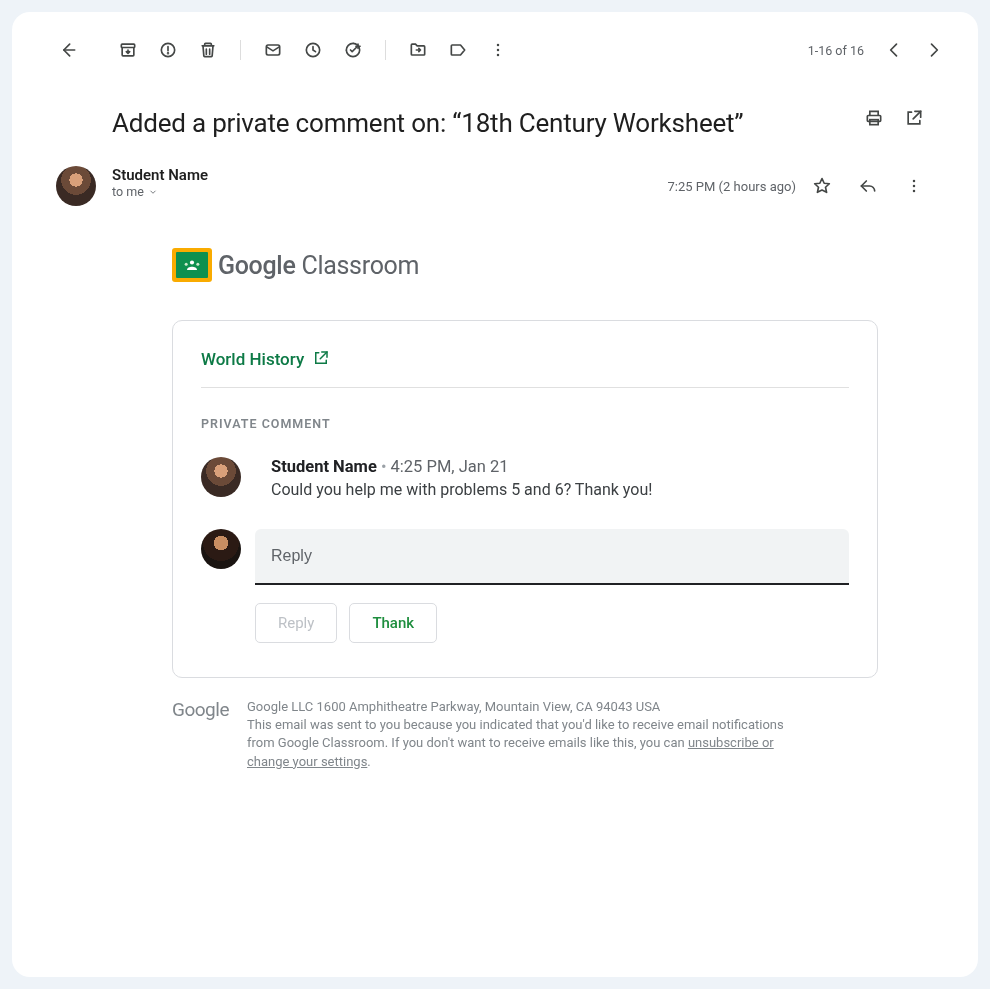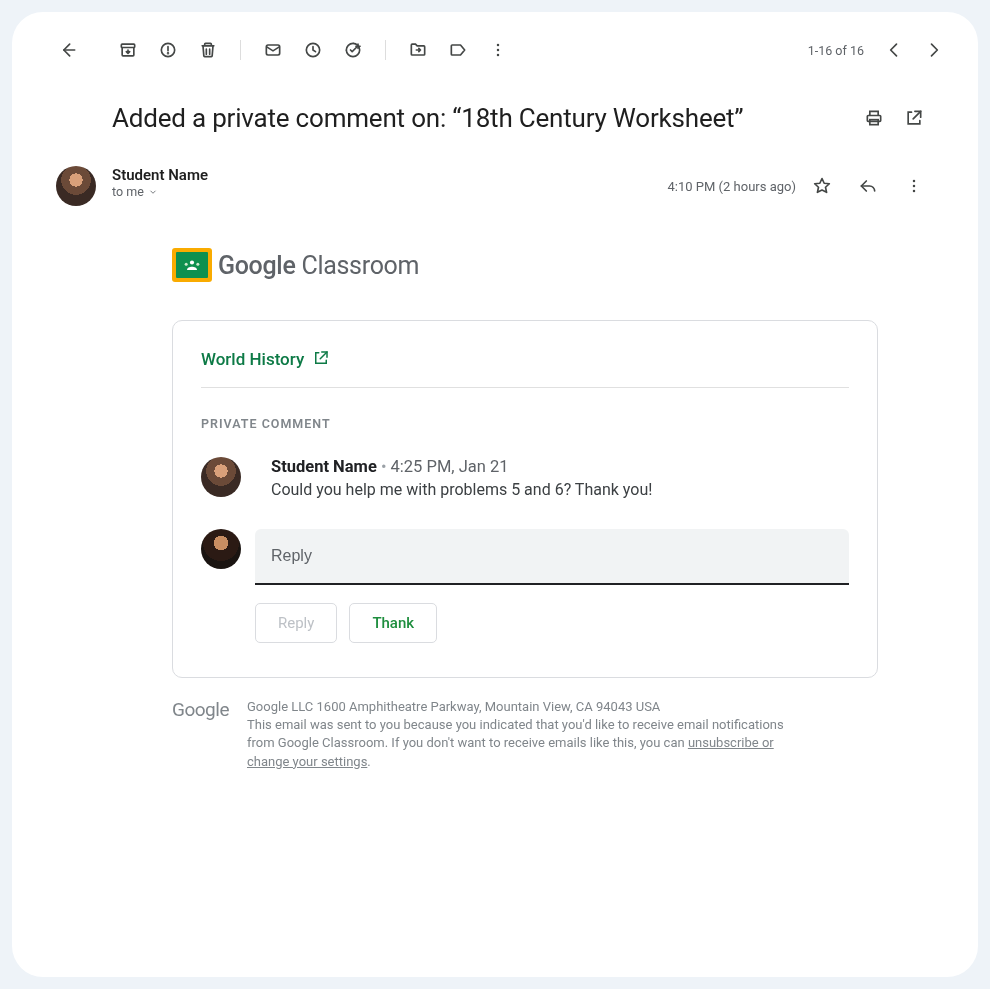--- a/index.html
+++ b/index.html
@@ -5,21 +5,21 @@
   * { box-sizing: border-box; }
   html, body { margin:0; padding:0; }
   body {
     font-family: "Google Sans", Roboto, Arial, sans-serif;
     background: #eef3f8;
     width: 990px;
     height: 989px;
   }
   .page {
     background: #fff;
-    border-radius: 31px;
+    border-radius: 18px;
     margin: 12px;
     height: 965px;
     padding-top: 18px;
     position: relative;
   }
 
   
   .toolbar {
     display:flex;
     align-items:center;
@@ -37,21 +37,21 @@
   .tb-btn svg { width:20px; height:20px; fill:none; stroke:#444746; stroke-width:2; }
   .tb-sep {
     width:1px; height:20px; background:#ddd;
     margin: 0 12px;
   }
   .tb-spacer { flex:1; }
   .pager-text { font-size:12.5px; color:#5f6368; margin-right:10px; }
 
   
   .subject-row {
-    display:flex; align-items:center;
+    display:flex; align-items:flex-end;
     padding: 28px 44px 10px 100px;
   }
   .subject-row h1 {
     font-size: 26px;
     font-weight: 400;
     color:#1f1f1f;
     margin:0;
     flex:1;
     letter-spacing: -0.2px;
   }
@@ -315,21 +315,21 @@
     <div class="sender-block">
       <span class="sender-name">Student Name</span>
       <span class="recipient-line">
         <span>to me</span>
         <svg width="10" height="10" viewBox="0 0 24 24">
             <path d="M6 9l6 6 6-6" fill="none" stroke="#5f6368" stroke-width="2"></path>
           </svg>
       </span>
     </div>
     <div class="msg-head-right">
-      <span>4:10 PM (2 hours ago)</span>
+      <span>7:25 PM (2 hours ago)</span>
       <div class="tb-btn">
         <svg viewBox="0 0 24 24">
             <path d="M12 3l2.6 5.7 6.2.6-4.6 4.2 1.3 6.1L12 16.8 6.5 19.6l1.3-6.1L3.2 9.3l6.2-.6L12 3z" stroke-linejoin="round"></path>
           </svg>
       </div>
       <div class="tb-btn">
         <svg viewBox="0 0 24 24">
             <path d="M10 6L4 12l6 6" stroke-linecap="round" stroke-linejoin="round"></path>
             <path d="M4 12h10a6 6 0 016 6" stroke-linecap="round"></path>
           </svg>

